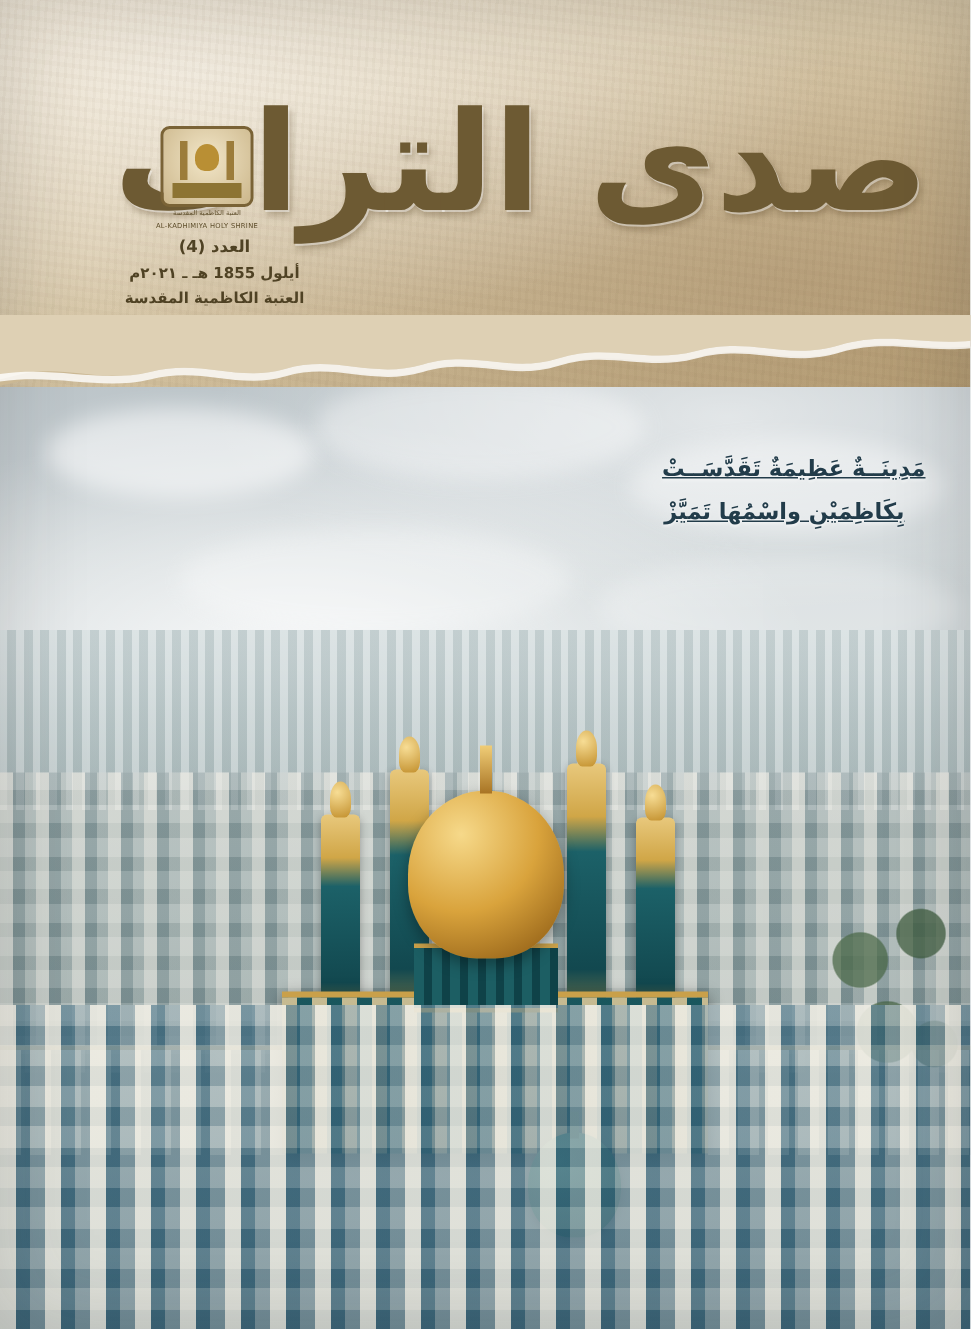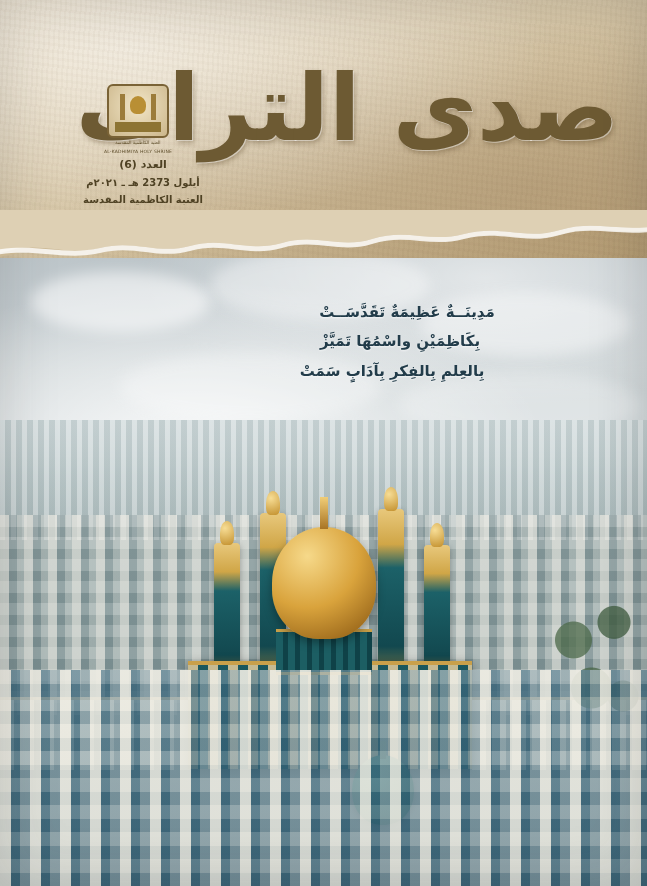--- a/index.html
+++ b/index.html
@@ -279,27 +279,28 @@
     font-size: 11px;
     margin-bottom: 1px;
   }
 
   
   .poem {
     position: absolute;
     right: 30px; top: 298px;
     width: 420px;
     direction: rtl;
-    text-align: center;
+    text-align: right;
     color: #223c4a;
     font-size: 15px;
     font-weight: bold;
     line-height: 1.95;
     text-shadow: 0 1px 2px rgba(255,255,255,0.65);
     z-index: 6;
+    text-decoration: underline;
   }
   .poem div { white-space: nowrap; }
   .poem .l2 { padding-right: 14px; }
   .poem .l3 { padding-right: 30px; }
   .poem .l4 { padding-right: 60px; }
 
   .vignette {
     position: absolute;
     inset: 0;
     pointer-events: none;
@@ -336,21 +337,20 @@
     </div>
 
     <div class="dome-green"></div>
     <div class="trees"></div>
     <div class="city-fore"></div>
   </div>
 
   <div class="poem">
     <div class="l1">مَدِينَــةٌ عَظِيمَةٌ تَقَدَّسَــتْ</div>
     <div class="l2">بِكَاظِمَيْنِ واسْمُهَا تَمَيَّزْ</div>
-    <div class="l3">بِالعِلمِ بِالفِكرِ بِآدَابٍ سَمَتْ</div>
   </div>
 
   <div class="top-band"></div>
 
   <svg class="torn" viewBox="0 0 660 70" preserveAspectRatio="none">
     <path d="M0,0 L660,0 L660,20 C620,26 600,14 566,24 C530,35 508,18 470,28
              C436,37 412,22 378,33 C346,43 322,27 288,37 C254,47 230,30 196,40
              C164,49 140,33 106,42 C74,50 46,36 18,44 L0,48 Z" fill="#cbb894"></path>
     <path d="M0,0 L660,0 L660,16 C622,22 598,10 564,20 C528,31 506,14 468,24
              C434,33 410,18 376,29 C344,39 320,23 286,33 C252,43 228,26 194,36
@@ -371,19 +371,19 @@
     </div>
     <div class="logo-caption">العتبة الكاظمية المقدسة</div>
     <div class="logo-caption">AL-KADHIMIYA HOLY SHRINE</div>
   </div>
 
   <div class="masthead">
     <div class="masthead-title">صدى التراث</div>
   </div>
 
   <div class="issue-info">
-    <div class="issue-number">العدد (6)</div>
-    <div>أيلول 2373 هـ ـ ٢٠٢١م</div>
+    <div class="issue-number">العدد (4)</div>
+    <div>أيلول 1855 هـ ـ ٢٠٢١م</div>
     <div>العتبة الكاظمية المقدسة</div>
   </div>
 
   <div class="vignette"></div>
 </div>
 
 </body></html>

